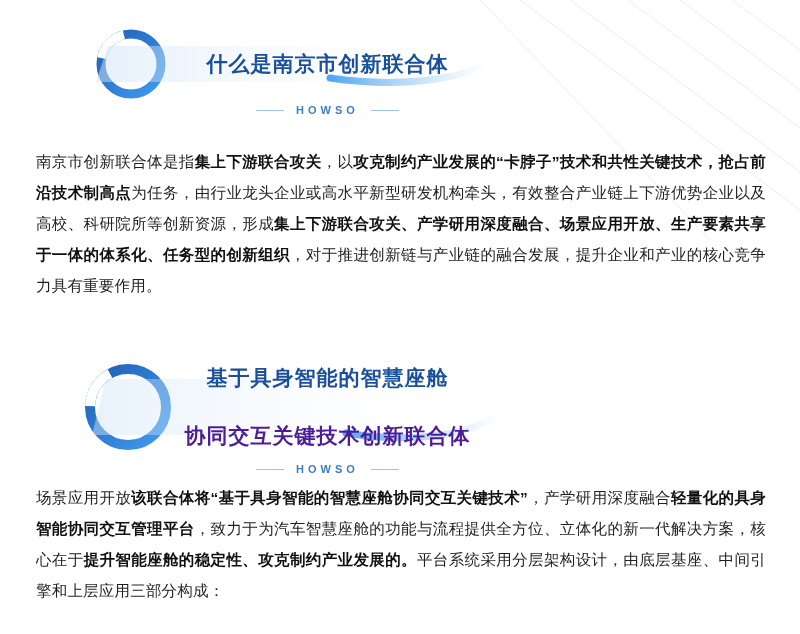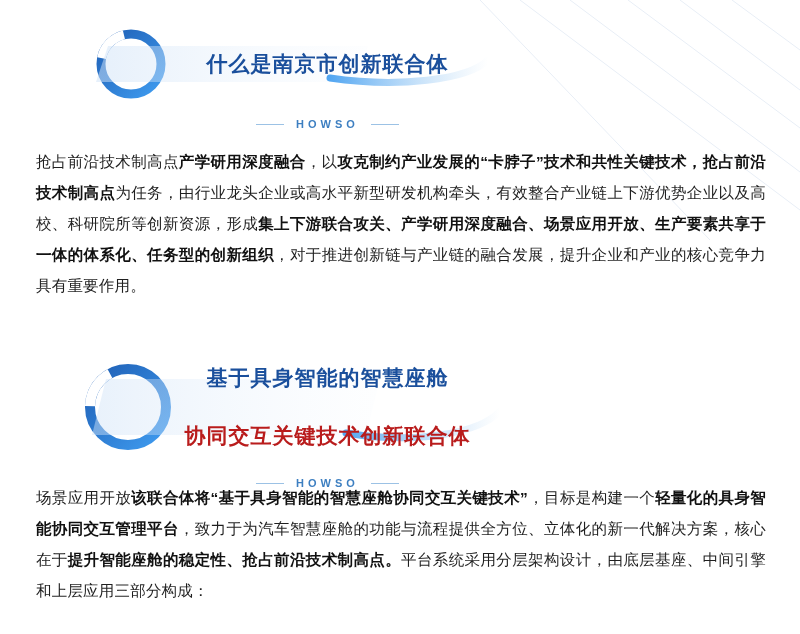--- a/index.html
+++ b/index.html
@@ -67,25 +67,25 @@
     justify-content: center;
     align-items: center;
     font-size: 21px;
     font-weight: bold;
     color: #1a4f9c;
     letter-spacing: 1px;
     line-height: 1.65;
     text-align: center;
   }
   .heading-text .line2 {
-    color: #b91c1c;
+    color: #4c1d95;
     margin-top: 23px;
   }
   .brand {
-    margin-top: 16px;
+    margin-top: 2px;
     font-size: 11px;
     letter-spacing: 4px;
     color: #3d7fc1;
     font-weight: bold;
     position: relative;
   }
   .brand::before,
   .brand::after {
     content: "";
     position: absolute;
@@ -173,21 +173,21 @@
 
         <path d="M262 52 C330 62 400 54 420 34" fill="none" stroke="url(#g3)" stroke-width="7" stroke-linecap="round"></path>
       </svg>
       <div class="heading-text">
         <span class="line1">什么是南京市创新联合体</span>
       </div>
     </div>
     <div class="brand">HOWSO</div>
   </div>
 
-  <div class="para" id="para-1"><span>抢占前沿技术制高点</span><b>产学研用深度融合</b><span>，以</span><b>攻克制约产业发展的“卡脖子”技术和共性关键技术，抢占前沿技术制高点</b><span>为任务，由行业龙头企业或高水平新型研发机构牵头，有效整合产业链上下游优势企业以及高校、科研院所等创新资源，形成</span><b>集上下游联合攻关、产学研用深度融合、场景应用开放、生产要素共享于一体的体系化、任务型的创新组织</b><span>，对于推进创新链与产业链的融合发展，提升企业和产业的核心竞争力具有重要作用。</span></div>
+  <div class="para" id="para-1"><span>南京市创新联合体是指</span><b>集上下游联合攻关</b><span>，以</span><b>攻克制约产业发展的“卡脖子”技术和共性关键技术，抢占前沿技术制高点</b><span>为任务，由行业龙头企业或高水平新型研发机构牵头，有效整合产业链上下游优势企业以及高校、科研院所等创新资源，形成</span><b>集上下游联合攻关、产学研用深度融合、场景应用开放、生产要素共享于一体的体系化、任务型的创新组织</b><span>，对于推进创新链与产业链的融合发展，提升企业和产业的核心竞争力具有重要作用。</span></div>
 
   <div class="heading-block" id="heading-2">
     <div class="heading-art tall">
       <svg width="520" height="108" viewBox="0 0 520 108" xmlns="http://www.w3.org/2000/svg">
         <defs>
           <linearGradient id="h1" x1="0" y1="0" x2="1" y2="1">
             <stop offset="0%" stop-color="#1f5fb5"></stop>
             <stop offset="100%" stop-color="#3f9cf0"></stop>
           </linearGradient>
           <linearGradient id="h2" x1="0" y1="0" x2="1" y2="0">
@@ -205,15 +205,15 @@
         <path d="M278 80 C348 92 412 80 432 58" fill="none" stroke="url(#h3)" stroke-width="7" stroke-linecap="round"></path>
       </svg>
       <div class="heading-text">
         <span class="line1">基于具身智能的智慧座舱</span>
         <span class="line2">协同交互关键技术创新联合体</span>
       </div>
     </div>
     <div class="brand">HOWSO</div>
   </div>
 
-  <div class="para" id="para-2"><span>场景应用开放</span><b>该联合体将“基于具身智能的智慧座舱协同交互关键技术”</b><span>，目标是构建一个</span><b>轻量化的具身智能协同交互管理平台</b><span>，致力于为汽车智慧座舱的功能与流程提供全方位、立体化的新一代解决方案，核心在于</span><b>提升智能座舱的稳定性、抢占前沿技术制高点。</b><span>平台系统采用分层架构设计，由底层基座、中间引擎和上层应用三部分构成：</span></div>
+  <div class="para" id="para-2"><span>场景应用开放</span><b>该联合体将“基于具身智能的智慧座舱协同交互关键技术”</b><span>，产学研用深度融合</span><b>轻量化的具身智能协同交互管理平台</b><span>，致力于为汽车智慧座舱的功能与流程提供全方位、立体化的新一代解决方案，核心在于</span><b>提升智能座舱的稳定性、攻克制约产业发展的。</b><span>平台系统采用分层架构设计，由底层基座、中间引擎和上层应用三部分构成：</span></div>
 
 </div>
 
 </body></html>

